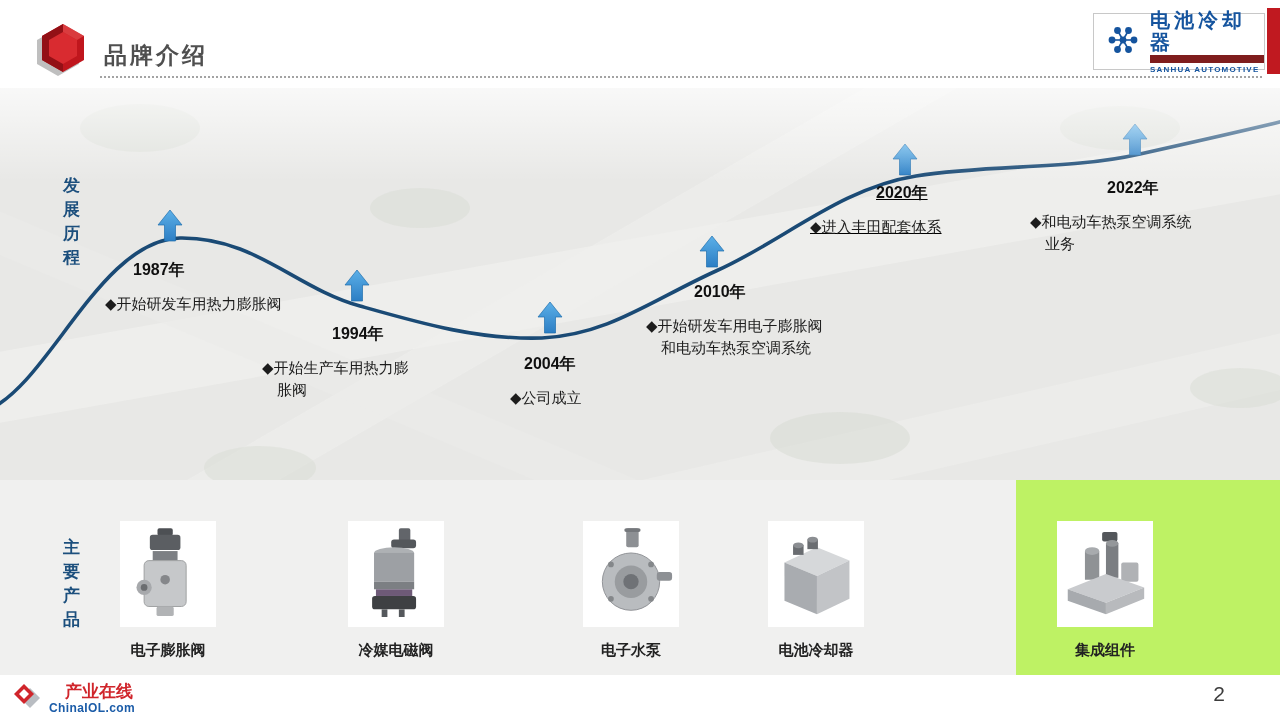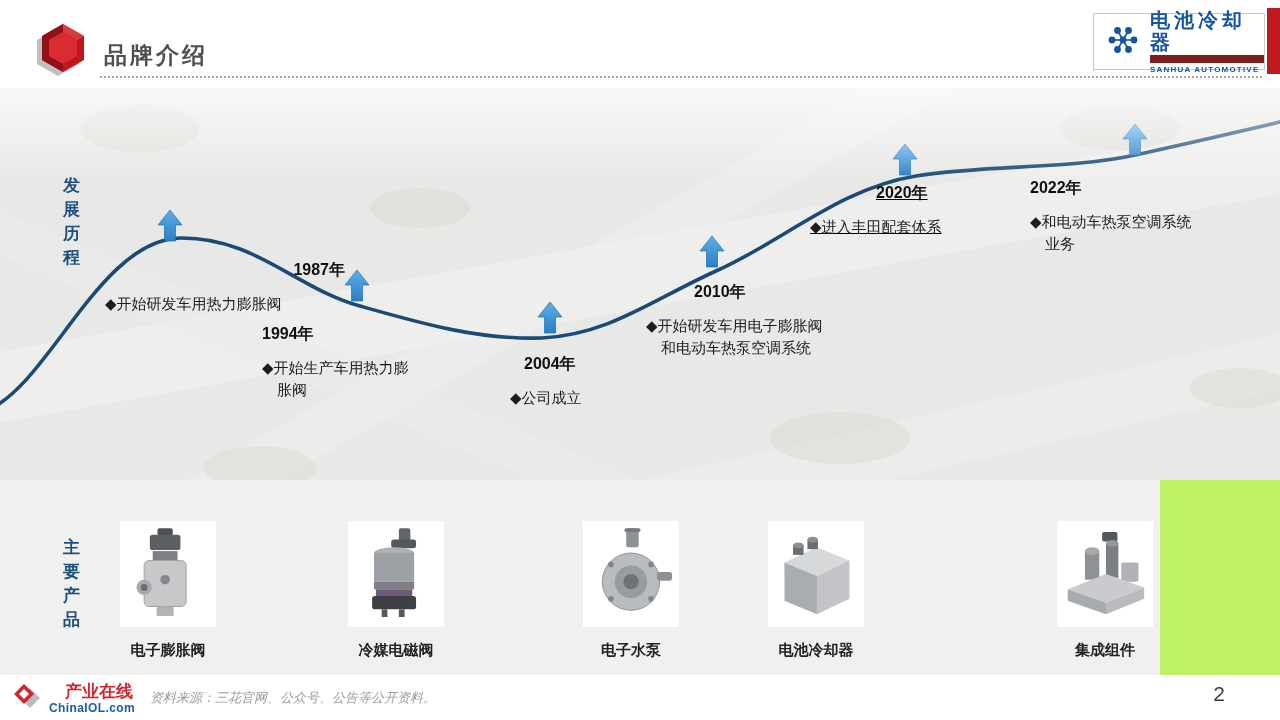--- a/index.html
+++ b/index.html
@@ -27,21 +27,21 @@
 
   .vlabel { position:absolute; color:#1c4f7d; font-weight:bold; font-size:17px; width:19px; word-break:break-all; line-height:1.42; }
   .timeline .vlabel { left:63px; top:86px; }
 
   .milestone { position:absolute; z-index:3; }
   .milestone .year { font-size:16px; font-weight:bold; color:#101010; }
   .milestone .desc { margin-top:12px; font-size:15px; color:#1c1c1c; line-height:1.45;
     white-space:pre-line; text-indent:-1em; padding-left:1em; }
 
   
-  .products { position:absolute; top:480px; left:0; width:1160px; height:195px; background:#f0f0ef; }
+  .products { position:absolute; top:480px; left:0; width:1016px; height:195px; background:#f0f0ef; }
   .products .vlabel { left:63px; top:56px; }
   .card { position:absolute; top:41px; width:96px; text-align:center; }
   .imgbox { width:96px; height:106px; background:#ffffff; display:flex; align-items:center; justify-content:center; }
   .caption { margin-top:14px; font-size:15px; font-weight:bold; color:#222; white-space:nowrap; }
 
   
   .footer { position:absolute; top:675px; left:0; width:1280px; height:45px; background:#ffffff; }
   .brand { position:absolute; left:10px; top:5px; display:flex; align-items:center; }
   .brand-text { margin-left:5px; }
   .brand-cn { color:#d0252b; font-weight:bold; font-size:17px; line-height:1.1;margin-left:16px; }
@@ -132,43 +132,43 @@
         <path transform="translate(712,148)" d="M0,0 L12,15 L5.5,15 L5.5,31 L-5.5,31 L-5.5,15 L-12,15 Z"></path>
         <path transform="translate(905,56)" d="M0,0 L12,15 L5.5,15 L5.5,31 L-5.5,31 L-5.5,15 L-12,15 Z"></path>
         <path transform="translate(1135,36)" d="M0,0 L12,15 L5.5,15 L5.5,31 L-5.5,31 L-5.5,15 L-12,15 Z"></path>
       </g>
     </svg>
     <div class="fade-top"></div>
 
     <div class="vlabel">发展历程</div>
 
     <div class="milestone" style="left:105px; top:172px; width:240px;">
-      <div class="year" style="margin-left:28px;text-align:right;">1987年</div>
+      <div class="year" style="margin-left:28px;">1987年</div>
       <div class="desc">◆开始研发车用热力膨胀阀</div>
     </div>
     <div class="milestone" style="left:262px; top:236px; width:240px;">
-      <div class="year" style="">1994年</div>
+      <div class="year" style="margin-left:70px;">1994年</div>
       <div class="desc">◆开始生产车用热力膨
 胀阀</div>
     </div>
     <div class="milestone" style="left:510px; top:266px; width:200px;">
       <div class="year" style="margin-left:14px;">2004年</div>
       <div class="desc">◆公司成立</div>
     </div>
     <div class="milestone" style="left:646px; top:194px; width:250px;">
       <div class="year" style="margin-left:48px;">2010年</div>
       <div class="desc">◆开始研发车用电子膨胀阀
 和电动车热泵空调系统</div>
     </div>
     <div class="milestone" style="left:810px; top:95px; width:230px;text-decoration:underline;">
       <div class="year" style="margin-left:66px;">2020年</div>
       <div class="desc">◆进入丰田配套体系</div>
     </div>
     <div class="milestone" style="left:1030px; top:90px; width:250px;">
-      <div class="year" style="">2022年</div>
+      <div class="year" style="margin-left:77px;">2022年</div>
       <div class="desc">◆和电动车热泵空调系统
 业务</div>
     </div>
   </div>
 
   <div class="products">
     <div class="vlabel">主要产品</div>
 
     <div class="card" style="left:120px;">
       <div class="imgbox">
@@ -261,17 +261,16 @@
           <polygon points="20,8 30,18 20,28 10,18" fill="#b9bdc2"></polygon>
           <polygon points="14,4 24,14 14,24 4,14" fill="#d0252b"></polygon>
           <polygon points="14,9 19,14 14,19 9,14" fill="#ffffff"></polygon>
         </svg>
       </span>
       <span class="brand-text">
         <div class="brand-cn">产业在线</div>
         <div class="brand-en">ChinaIOL.com</div>
       </span>
     </div>
-    <div class="source-note">资料来源：三花官网、公众号、公告等公开资料。</div>
     <div class="page-number">2</div>
   </div>
 
 </div>
 
 </body></html>

